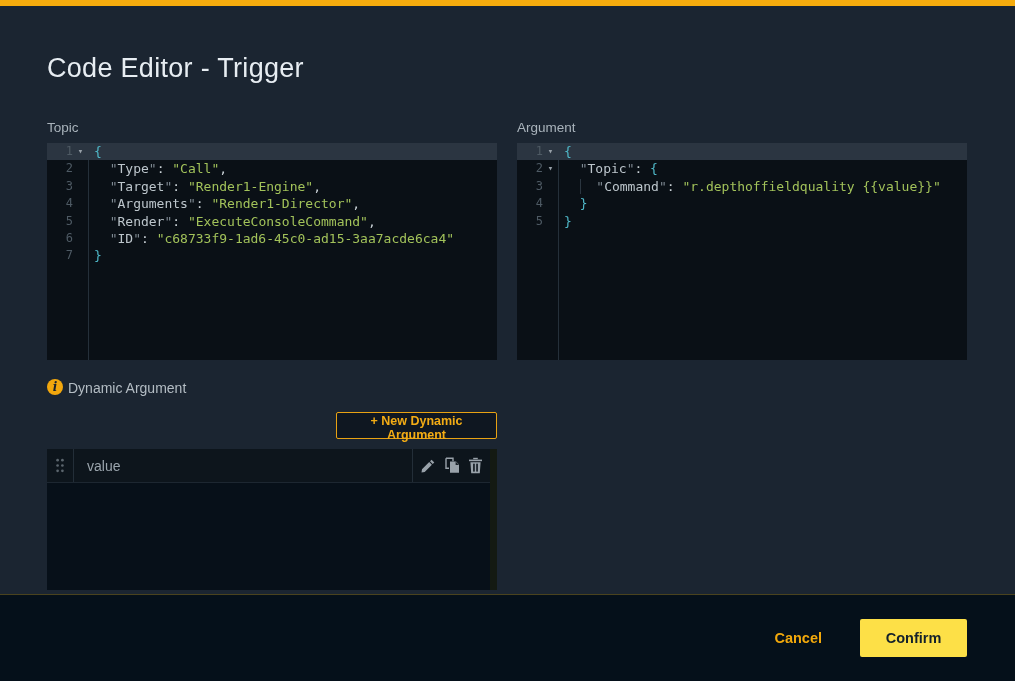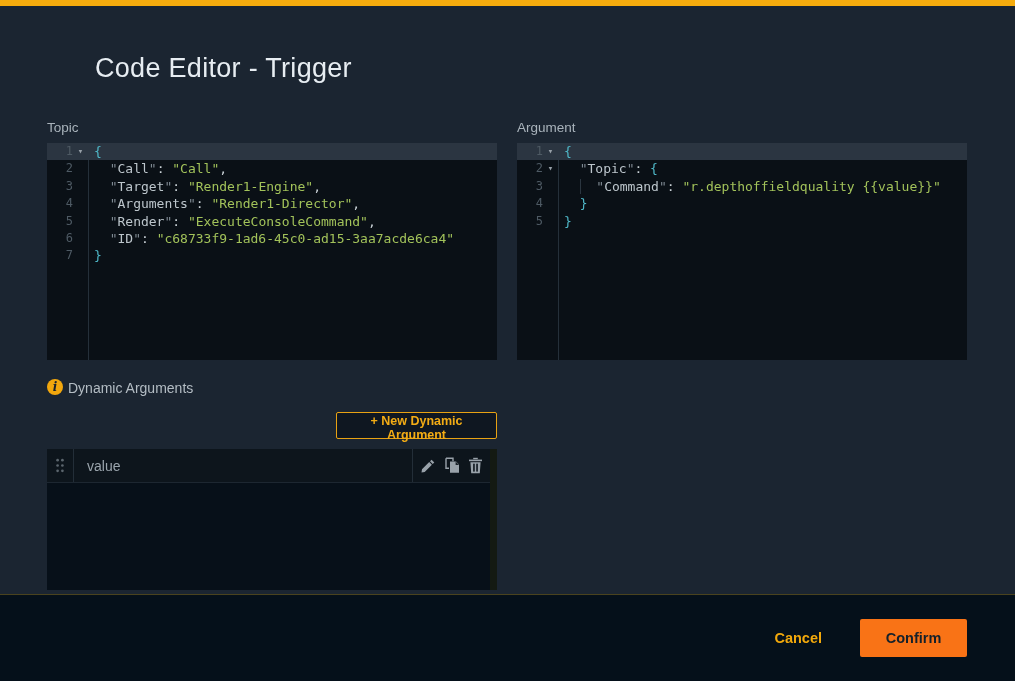--- a/index.html
+++ b/index.html
@@ -1,19 +1,19 @@
 <!DOCTYPE html>
 <html><head>
 <meta charset="utf-8">
 <style>
   html,body{margin:0;padding:0;background:#1B2531;}
   .app{position:relative;width:1015px;height:681px;overflow:hidden;background:#1B2531;
        font-family:"Liberation Sans",sans-serif;}
   .topbar{position:absolute;left:0;top:0;width:1015px;height:6px;background:#F6AC0D;}
-  .title{position:absolute;left:47px;top:53px;font-size:27px;font-weight:400;color:#E7EDF2;letter-spacing:.3px;margin-left:48px;}
+  .title{position:absolute;left:47px;top:53px;font-size:27px;font-weight:400;color:#E7EDF2;letter-spacing:.3px;}
   .panel-label{position:absolute;top:120px;font-size:13.5px;color:#A9B3BB;}
   .editor{position:absolute;top:143px;width:450px;height:217px;background:#0A1016;overflow:hidden;}
   .gutsep{position:absolute;left:41px;top:0;bottom:0;width:1px;background:#25303A;}
   .lines{position:relative;}
   .line{display:flex;height:17.4px;line-height:17.4px;font-family:"DejaVu Sans Mono",monospace;font-size:13px;}
   .line.active{background:#2B3541;}
   .ln-num{width:26px;flex:none;text-align:right;color:#4E5A64;font-size:12px;}
   .ln-fold{width:15px;flex:none;text-align:center;color:#98A1A9;font-size:9px;cursor:pointer;}
   .code{white-space:pre;padding-left:6px;color:#C9D1D6;}
   .tok-k{color:#BDC6CC;}
@@ -37,21 +37,21 @@
     background:#0D151C;border-bottom:1px solid #1D2731;}
   .drag-cell{width:26px;flex:none;border-right:1px solid #232E38;display:flex;align-items:center;justify-content:center;cursor:grab;}
   .dyn-name{flex:1;display:flex;align-items:center;padding-left:13px;color:#9AA4AC;font-size:14px;}
   .dyn-actions{width:77px;flex:none;border-left:1px solid #232E38;display:flex;align-items:center;justify-content:space-evenly;}
   .act-btn{background:none;border:none;padding:0;margin:0;cursor:pointer;line-height:0;}
   
   .footer{position:absolute;left:0;top:594px;width:1015px;height:87px;background:#05101A;
     border-top:1px solid #4A431E;box-sizing:border-box;display:flex;align-items:center;justify-content:flex-end;gap:32px;padding-right:48px;}
   .cancel-btn{background:none;border:none;color:#F3A90B;font-size:14.5px;font-weight:bold;cursor:pointer;
     font-family:"Liberation Sans",sans-serif;}
-  .confirm-btn{width:107px;height:38px;background:#f97316;border:none;border-radius:2px;color:#14212B;
+  .confirm-btn{width:107px;height:38px;background:#fde047;border:none;border-radius:2px;color:#14212B;
     font-size:14.5px;font-weight:bold;cursor:pointer;font-family:"Liberation Sans",sans-serif;}
 </style>
 </head>
 <body>
 
 <div class="app">
   <div class="topbar"></div>
 
   <div class="title">Code Editor - Trigger</div>
 
@@ -62,21 +62,21 @@
     <div class="gutsep"></div>
     <div class="lines">
         <div class="line active">
           <span class="ln-num">1</span>
           <span class="ln-fold">▾</span>
           <span class="code"><span class="tok-b">{</span></span>
         </div>
         <div class="line">
           <span class="ln-num">2</span>
           <span class="ln-fold"></span>
-          <span class="code"><span class="tok-w">  </span><span class="tok-q">"</span><span class="tok-k">Call</span><span class="tok-q">"</span><span class="tok-p">: </span><span class="tok-v">"Call"</span><span class="tok-p">,</span></span>
+          <span class="code"><span class="tok-w">  </span><span class="tok-q">"</span><span class="tok-k">Type</span><span class="tok-q">"</span><span class="tok-p">: </span><span class="tok-v">"Call"</span><span class="tok-p">,</span></span>
         </div>
         <div class="line">
           <span class="ln-num">3</span>
           <span class="ln-fold"></span>
           <span class="code"><span class="tok-w">  </span><span class="tok-q">"</span><span class="tok-k">Target</span><span class="tok-q">"</span><span class="tok-p">: </span><span class="tok-v">"Render1-Engine"</span><span class="tok-p">,</span></span>
         </div>
         <div class="line">
           <span class="ln-num">4</span>
           <span class="ln-fold"></span>
           <span class="code"><span class="tok-w">  </span><span class="tok-q">"</span><span class="tok-k">Arguments</span><span class="tok-q">"</span><span class="tok-p">: </span><span class="tok-v">"Render1-Director"</span><span class="tok-p">,</span></span>
@@ -123,21 +123,21 @@
         </div>
         <div class="line">
           <span class="ln-num">5</span>
           <span class="ln-fold"></span>
           <span class="code"><span class="tok-b">}</span></span>
         </div>
       </div>
   </div>
 
   <span class="info-icon">i</span>
-  <span class="dyn-header-label">Dynamic Arguments</span>
+  <span class="dyn-header-label">Dynamic Argument</span>
   <button class="new-arg-btn">+ New Dynamic Argument</button>
 
   <div class="dyn-panel">
     <div class="dyn-row">
       <span class="drag-cell">
         <svg width="10" height="15" viewBox="0 0 10 15">
           <g fill="#5C666E">
             <circle cx="2.6" cy="2.2" r="1.35"></circle>
               <circle cx="7.4" cy="2.2" r="1.35"></circle>
             <circle cx="2.6" cy="7.5" r="1.35"></circle>

